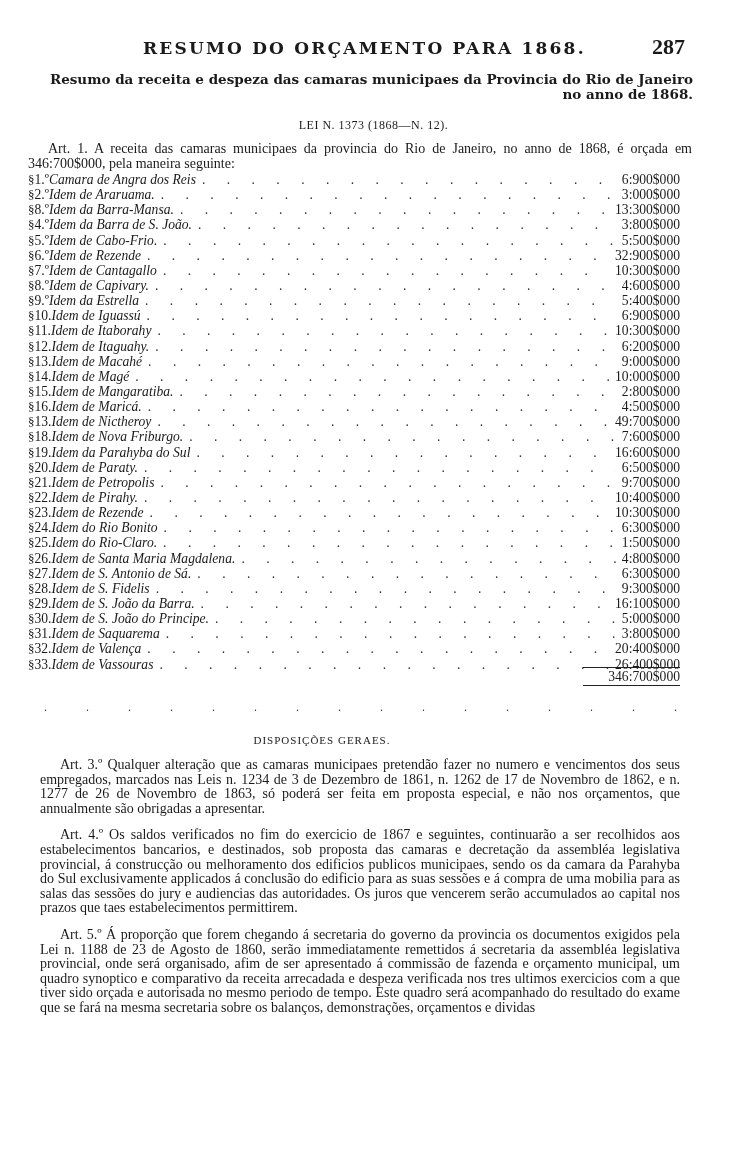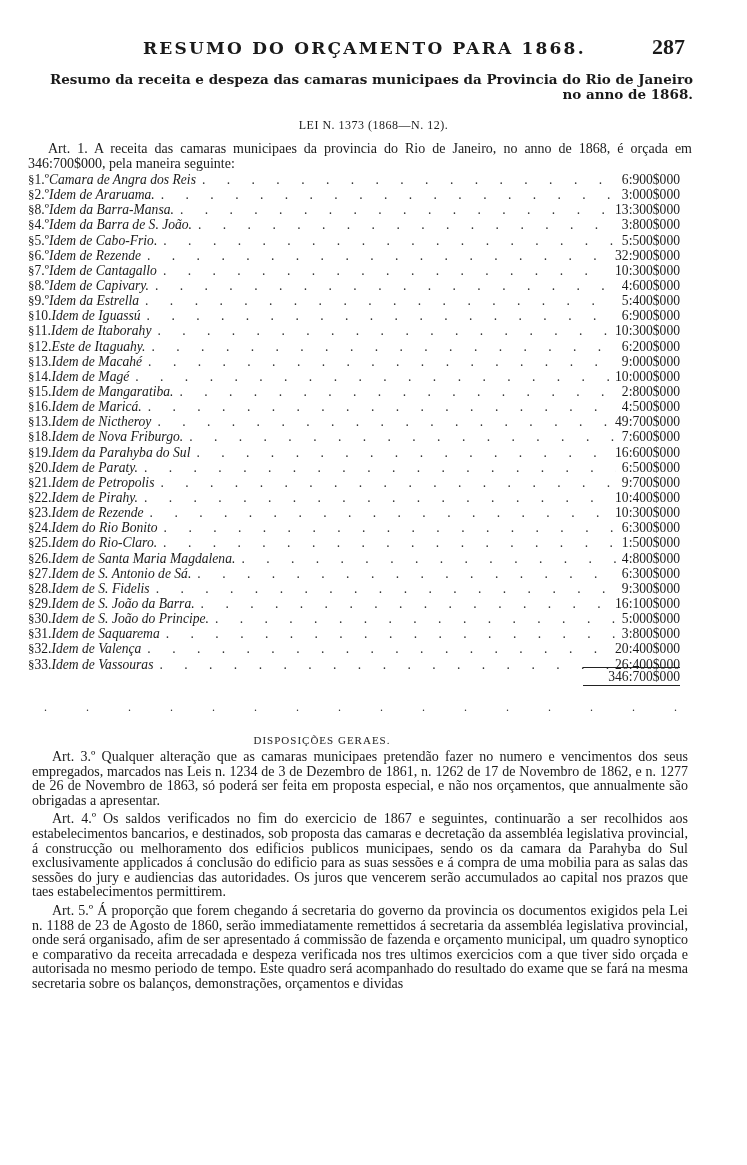--- a/index.html
+++ b/index.html
@@ -29,21 +29,21 @@
   .num { width: 30px; }
   .label { flex: 0 0 auto; font-style: italic; }
   .leader { flex: 1 1 auto; overflow: hidden; letter-spacing: 9px; color: #333; margin: 0 6px; }
   .leader::before { content: ". . . . . . . . . . . . . . . . . . . . . . . . . . . . . . . . . . . . . . . . . . . . . . ."; }
   .value { width: 96px; text-align: center; font-size: 13.6px; }
   .total-rule { position: absolute; left: 583px; width: 97px; border-top: 1.5px solid #222; }
   .total { position: absolute; top: 669px; left: 583px; width: 97px; text-align: right; font-size: 13.6px; }
   .dot-rule { position: absolute; top: 700px; left: 44px; width: 650px; overflow: hidden; white-space: nowrap; letter-spacing: 18px; font-size: 12px; color: #333; }
   .section-head { position: absolute; top: 734px; left: 0; width: 644px; text-align: center; font-size: 11px; letter-spacing: 1px; }
   .body-text { position: absolute; top: 746px; left: 28px; width: 664px; font-size: 14px; line-height: 14.6px; text-align: justify; }
-  .body-text p { margin: 4px; text-indent: 20px; }
+  .body-text p { margin: 12px; text-indent: 20px; }
 </style>
 </head>
 <body>
 
 <div class="header">
   <div class="running-title">RESUMO DO ORÇAMENTO PARA 1868.</div>
   <div class="page-num">287</div>
 </div>
 
 <div class="doc-title">Resumo da receita e despeza das camaras municipaes da Provincia do Rio de Janeiro no anno de 1868.</div>
@@ -124,21 +124,21 @@
     <div class="item">
       <span class="sect">§</span>
       <span class="num">11.</span>
       <span class="label">Idem de Itaborahy</span>
       <span class="leader"></span>
       <span class="value">10:300$000</span>
     </div>
     <div class="item">
       <span class="sect">§</span>
       <span class="num">12.</span>
-      <span class="label">Este de Itaguahy.</span>
+      <span class="label">Idem de Itaguahy.</span>
       <span class="leader"></span>
       <span class="value">6:200$000</span>
     </div>
     <div class="item">
       <span class="sect">§</span>
       <span class="num">13.</span>
       <span class="label">Idem de Macahé</span>
       <span class="leader"></span>
       <span class="value">9:000$000</span>
     </div>

